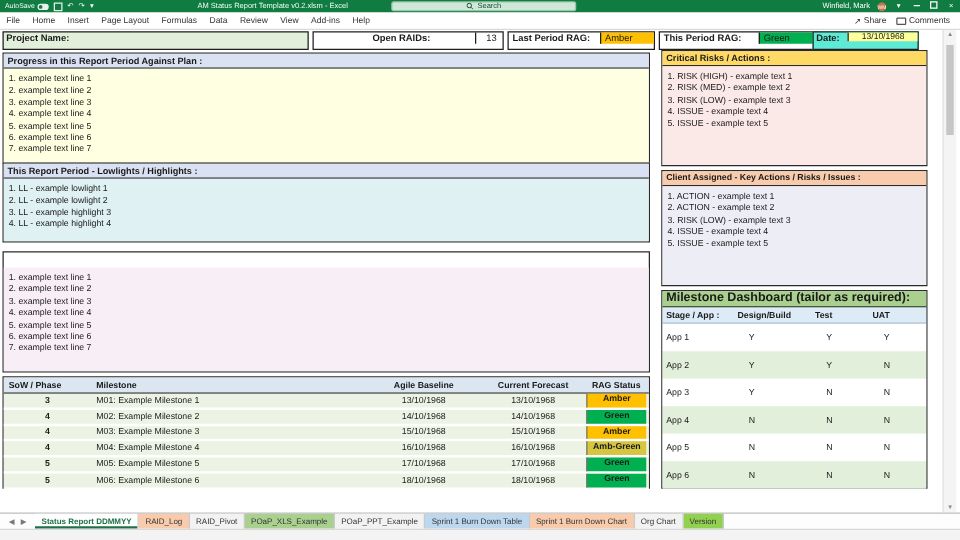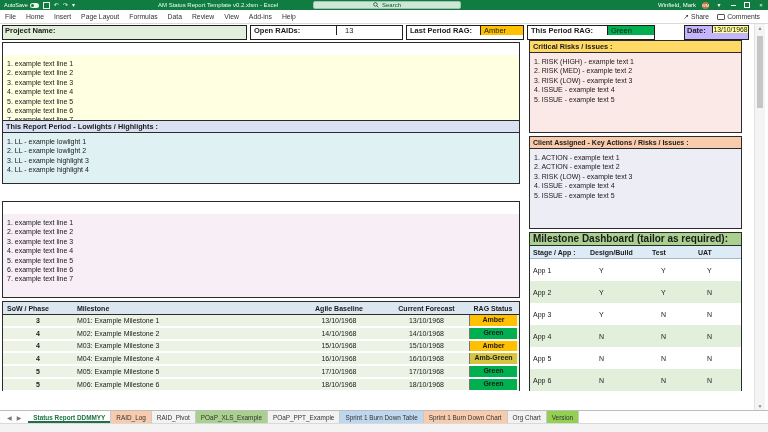--- a/index.html
+++ b/index.html
@@ -38,41 +38,41 @@
 
   
   .hblock{position:absolute;top:1px;height:15px;display:flex;align-items:flex-start;
           border:1px solid #1f1f1f;font-size:7.5px;box-sizing:border-box;}
   .hcell{display:flex;align-items:center;white-space:nowrap;overflow:hidden;}
   .hlabel{font-weight:700;}
   .hsep{border-left:1px solid #1f1f1f;}
   .blockA{left:2px;width:245px;background:#E2EFDA;}
   .blockA .hlabel{width:66px;padding-left:2px;}
   .blockA .hval{flex:1;justify-content:center;}
-  .blockB{left:250px;width:153px;background:#fff;}
+  .blockB{left:250px;width:153px;background:#fff;padding-left:44px;}
   .blockB .hlabel{width:82px;padding-left:3px;}
   .blockB .hval{flex:1;padding-left:8px;}
   .blockC{left:406px;width:118px;background:#fff;}
   .blockC .hlabel{width:70px;padding-left:3px;}
   .blockC .hval{flex:1;padding-left:3px;}
   .blockD{left:527px;width:128px;background:#fff;}
   .blockD .hlabel{width:76px;padding-left:3px;}
   .blockD .hval{flex:1;padding-left:3px;}
-  .blockE{left:684px;width:65px;background:#c4b5fd;}
+  .blockE{left:650px;width:85px;background:#5eead4;}
   .blockE .hlabel{width:25px;padding-left:2px;}
   .blockE .hval{flex:1;justify-content:center;font-size:6.8px;}
 
   
   .panel{position:absolute;border:1px solid #2b2b2b;background:#fff;box-sizing:border-box;}
   .panel-h{height:11px;line-height:11px;font-weight:700;font-size:7.3px;padding-left:3px;
            border-bottom:1px solid #2b2b2b;background:#D9E1F2;white-space:nowrap;overflow:hidden;}
   .panel-b{position:absolute;top:12px;left:0;right:0;bottom:0;padding:4px 0 0 4px;font-size:7px;line-height:9.4px;}
   .p-progress{left:2px;top:18px;width:518px;height:89px;}
   .p-progress .panel-b{background:#FFFFE1;}
-  .p-low{left:2px;top:96px;width:518px;height:64px;}
+  .p-low{left:2px;top:106px;width:518px;height:64px;}
   .p-low .panel-b{background:#DFF1F3;}
   .p-next{left:2px;top:177px;width:518px;height:97px;}
   .p-next .panel-b{background:#F7EFF5;}
   .p-crit{left:529px;top:16px;width:213px;height:93px;}
   .p-crit .panel-h{background:#FFD966;}
   .p-crit .panel-b{background:#FBE9E8;}
   .p-client{left:529px;top:112px;width:213px;height:93px;}
   .p-client .panel-h{background:#F8CBAD;font-size:7px;}
   .p-client .panel-b{background:#EDEDF6;}
 
@@ -190,20 +190,21 @@
     <div class="hblock blockC">
       <div class="hcell hlabel">Last Period RAG:</div>
       <div class="hcell hval hsep" style="background-color: rgb(255, 192, 0);">Amber</div>
     </div>
     <div class="hblock blockE">
       <div class="hcell hlabel">Date:</div>
       <div class="hcell hval hsep" style="background-color: rgb(255, 255, 153);">13/10/1968</div>
     </div>
 
     <div class="panel p-progress">
+      <div class="panel-h">Progress in this Report Period Against Plan :</div>
       <div class="panel-b">
         <div>1. example text line 1</div>
         <div>2. example text line 2</div>
         <div>3. example text line 3</div>
         <div>4. example text line 4</div>
         <div>5. example text line 5</div>
         <div>6. example text line 6</div>
         <div>7. example text line 7</div>
       </div>
     </div>
@@ -276,21 +277,21 @@
       <div class="mt-row">
         <div class="c1">5</div>
         <div class="c2">M06: Example Milestone 6</div>
         <div class="c3">18/10/1968</div>
         <div class="c4">18/10/1968</div>
         <div class="c5 rag" style="background-color: rgb(0, 176, 80);">Green</div>
       </div>
     </div>
 
     <div class="panel p-crit">
-      <div class="panel-h">Critical Risks / Issues :</div>
+      <div class="panel-h">Critical Risks / Actions :</div>
       <div class="panel-b">
         <div>1. RISK (HIGH) - example text 1</div>
         <div>2. RISK (MED) - example text 2</div>
         <div>3. RISK (LOW) - example text 3</div>
         <div>4. ISSUE - example text 4</div>
         <div>5. ISSUE - example text 5</div>
       </div>
     </div>
 
     <div class="panel p-client">

